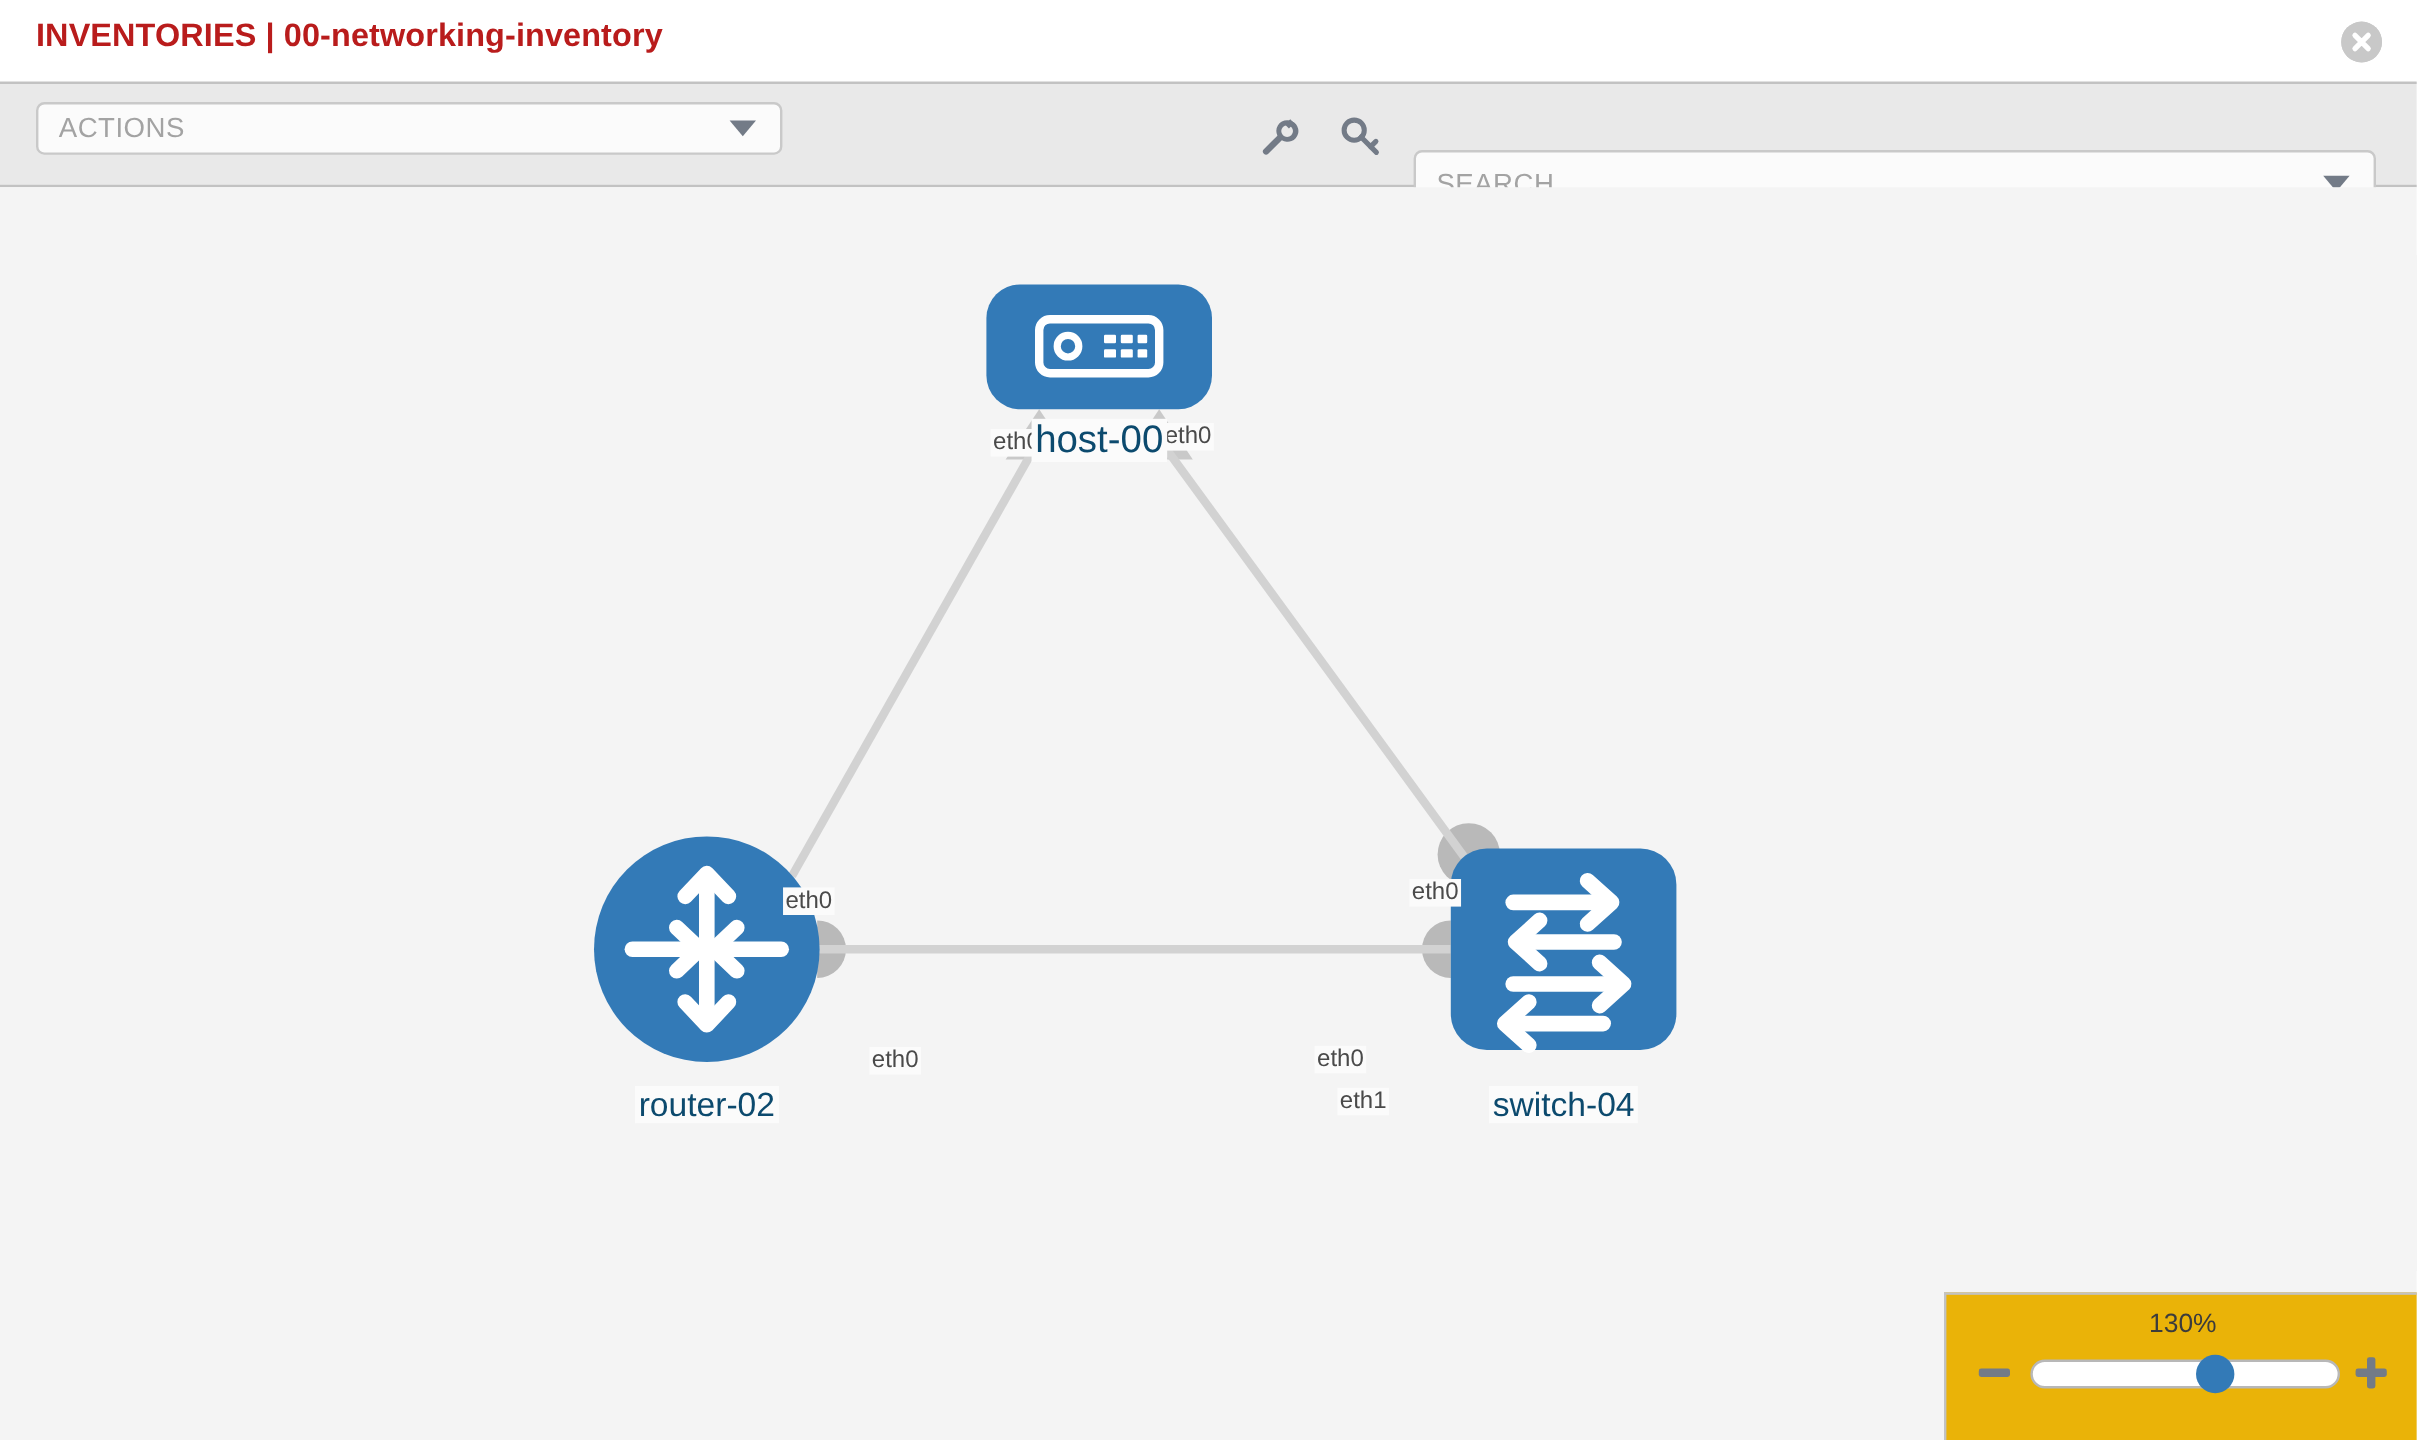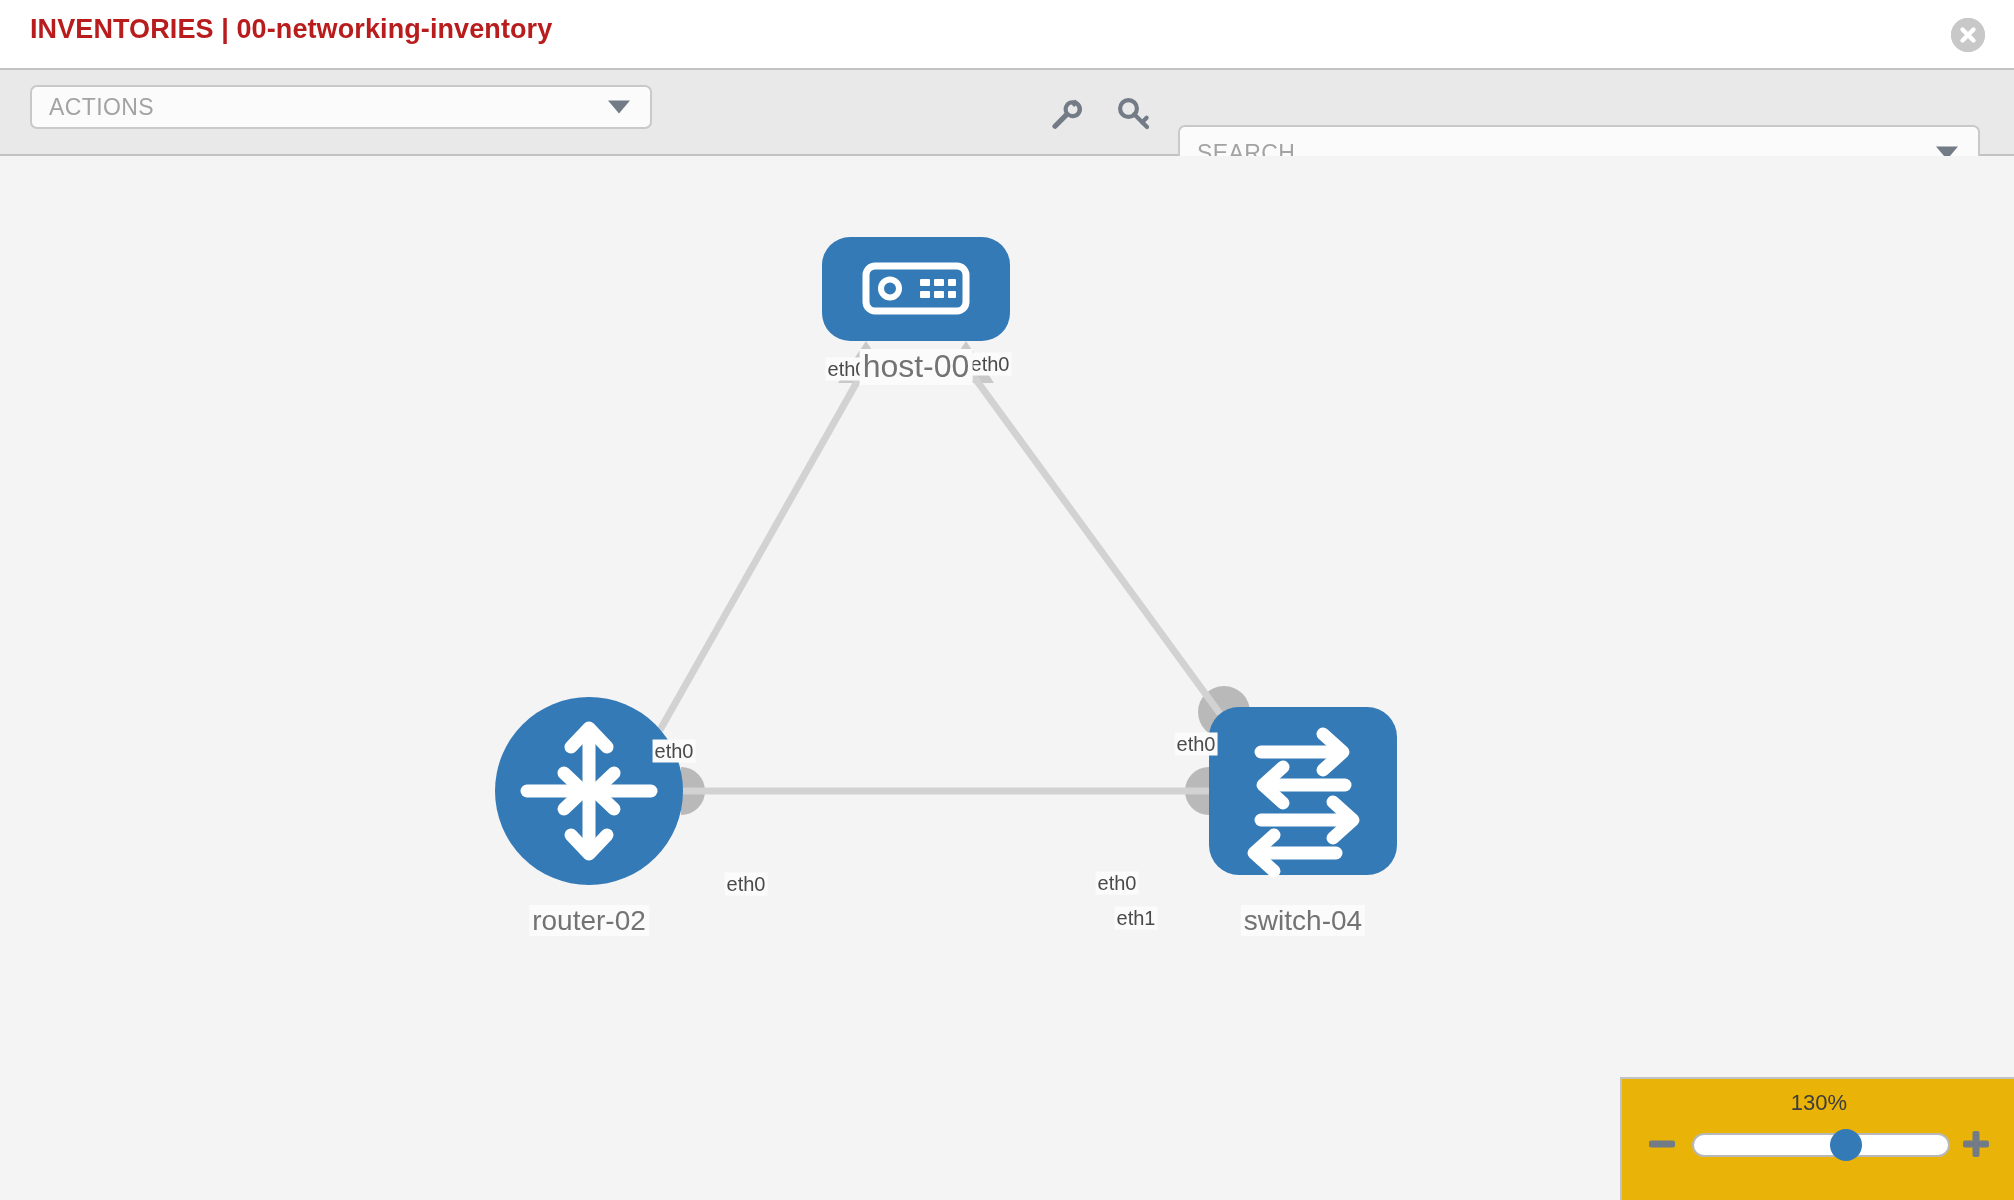--- a/index.html
+++ b/index.html
@@ -124,21 +124,21 @@
   .canvas svg.topology {
     position: absolute;
     left: 0; top: 0;
   }
 
   
   .node-label {
     position: absolute;
     transform: translate(-50%, 0);
     font-size: 28px;
-    color: #737373;
+    color: #0c4a6e;
     background: #fbfbfb;
     padding: 0 3px;
     white-space: nowrap;
     line-height: 1.12;
   }
   .edge-label {
     position: absolute;
     transform: translate(-50%, -50%);
     font-size: 20px;
     color: #4a4a4a;

